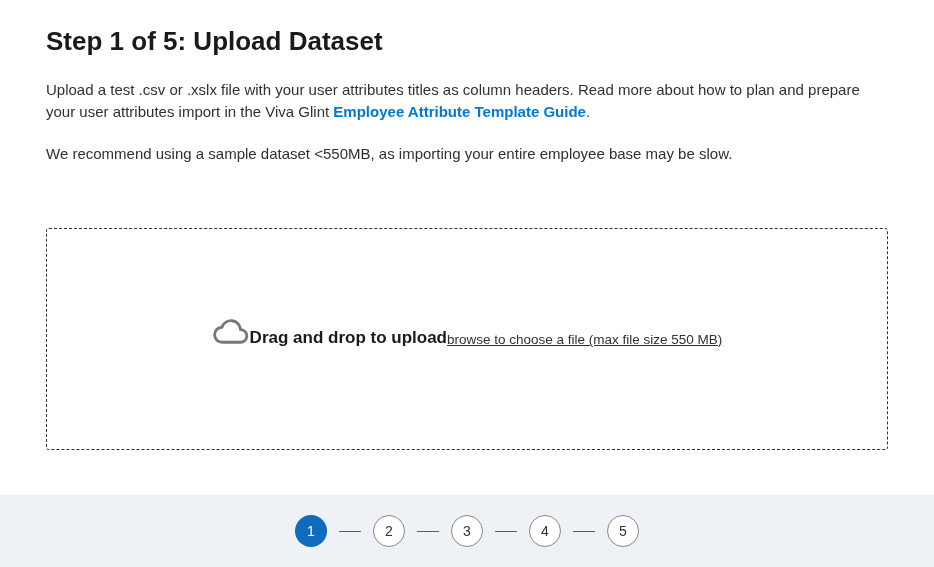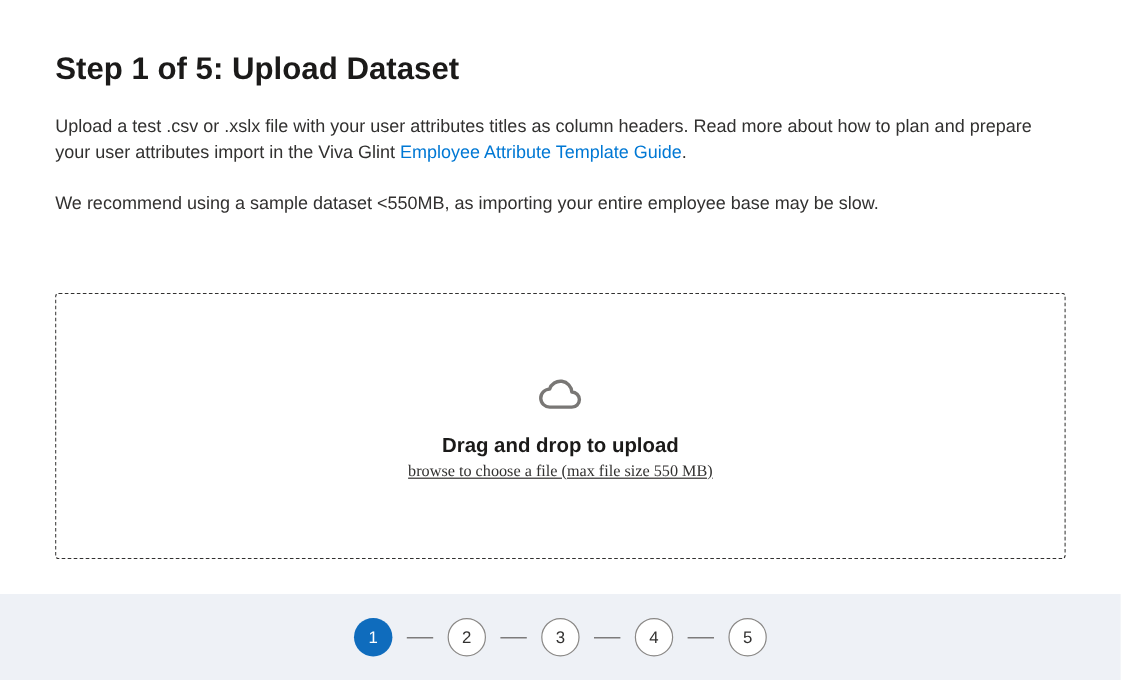--- a/index.html
+++ b/index.html
@@ -5,71 +5,71 @@
     * { box-sizing: border-box; margin: 0; padding: 0; }
     body {
       font-family: 'Segoe UI', -apple-system, BlinkMacSystemFont, sans-serif;
       background: #ffffff;
       color: #1b1a19;
       width: 934px;
       height: 567px;
       position: relative;
     }
     .content {
-      padding: 42px 46px 0 46px;
+      padding: 26px 46px 0 46px;
     }
     .page-title {
       font-size: 26px;
       font-weight: 600;
       color: #1b1a19;
       margin-bottom: 22px;
     }
     .instructions {
       font-size: 15px;
       line-height: 1.45;
       color: #323130;
       margin-bottom: 20px;
     }
     .instructions a {
       color: #0078d4;
       text-decoration: none;
+      font-weight: bold;
     }
     .recommendation {
       font-size: 15px;
       line-height: 1.45;
       color: #323130;
       margin-bottom: 64px;
     }
     .upload-zone {
       border: 1.5px dashed #323130;
       border-radius: 3px;
       height: 222px;
       display: flex;
-      flex-direction: column;
+      flex-direction: row;
       align-items: center;
       justify-content: center;
       cursor: pointer;
     }
     .cloud-icon {
       width: 38px;
       height: 38px;
       margin-bottom: 14px;
       color: #797775;
     }
     .upload-heading {
       font-size: 17px;
       font-weight: 600;
       color: #1b1a19;
       margin-bottom: 3px;
     }
     .upload-sub {
       font-size: 13.5px;
       color: #323130;
       text-decoration: underline;
-      font-family: Liberation Serif, serif;
     }
     .stepper-bar {
       position: absolute;
       bottom: 0;
       left: 0;
       right: 0;
       height: 72px;
       background: #eef1f6;
       display: flex;
       align-items: center;

